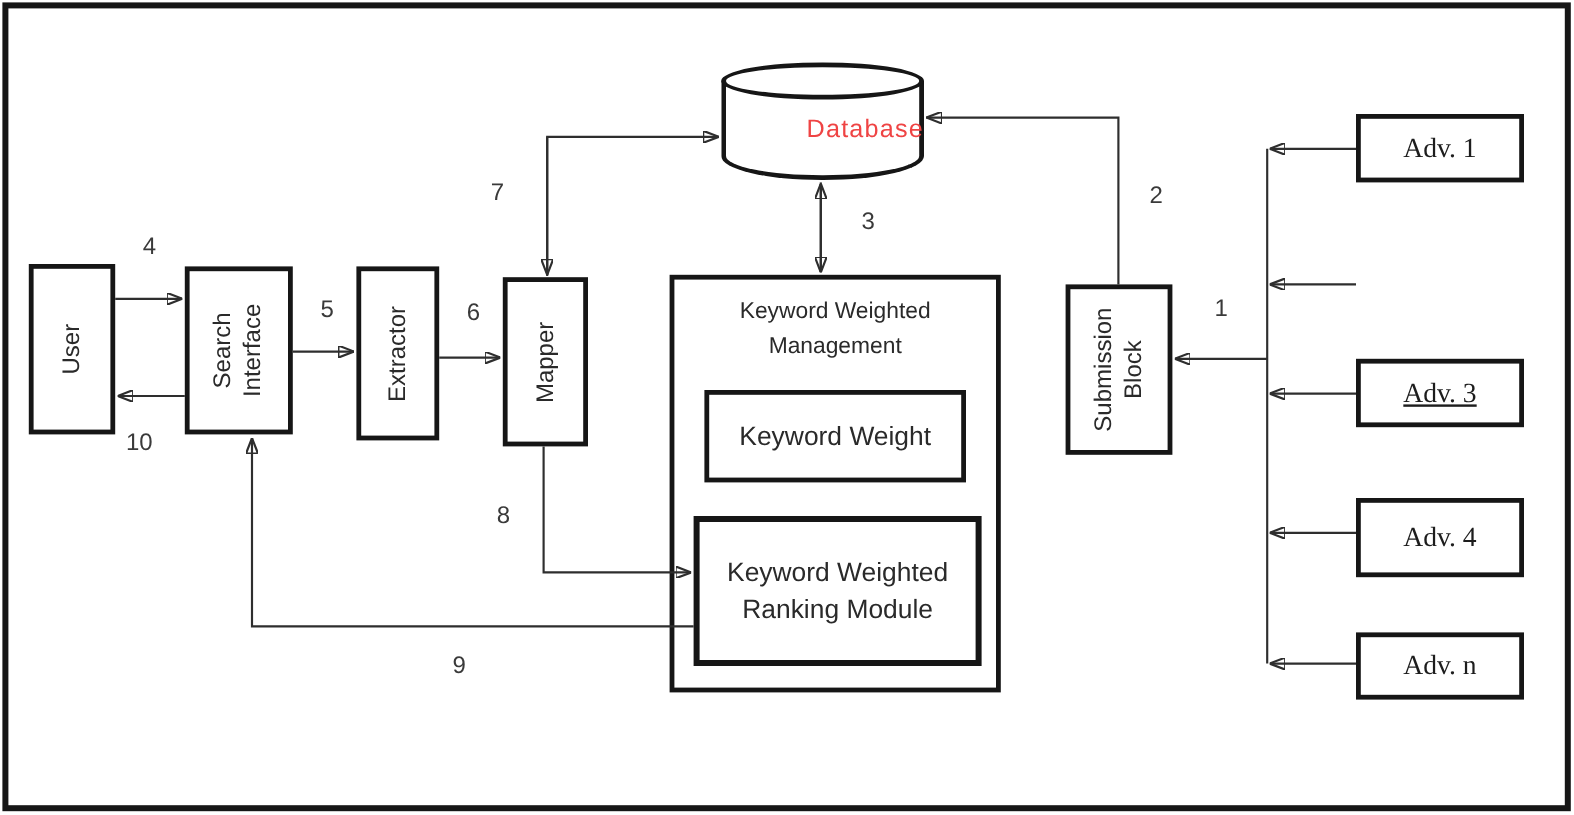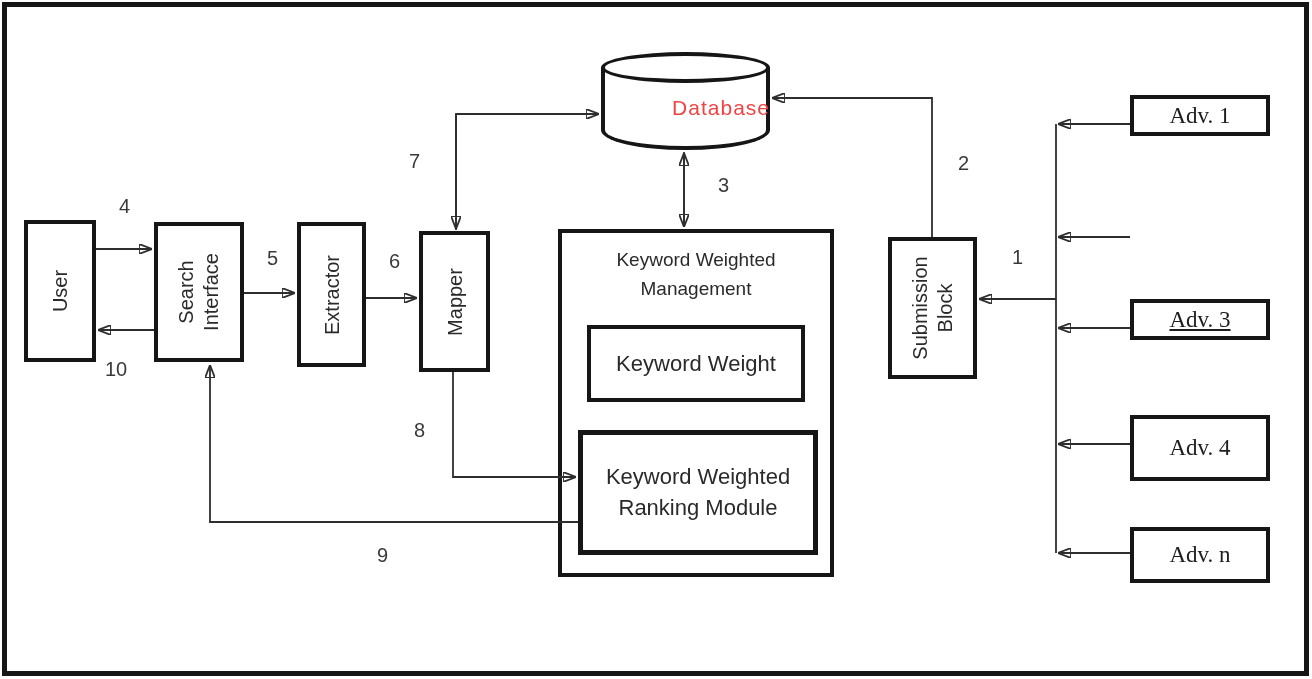--- a/index.html
+++ b/index.html
@@ -80,21 +80,21 @@
     font-size: 22px;
     line-height: 1.45;
     color: #2a2a2a;
   }
   .innerbox-label span { display: block; }
   
   #submission-block { left: 888px; top: 237px; width: 89px; height: 142px; }
   
   .adv {
     position: absolute;
-    left: 1130px; width: 140px; height: 41px;
+    left: 1130px; width: 140px; height: 57px;
     box-sizing: border-box;
     border: 4px solid #161616;
     background: #ffffff;
     font-family: "Liberation Serif", serif;
     font-size: 23px;
     color: #1d1d1d;
     display: flex; align-items: center; justify-content: center;
   }
   #adv-1 { top: 95px;  }
   #adv-2 { top: 207px; height: 56px; }

